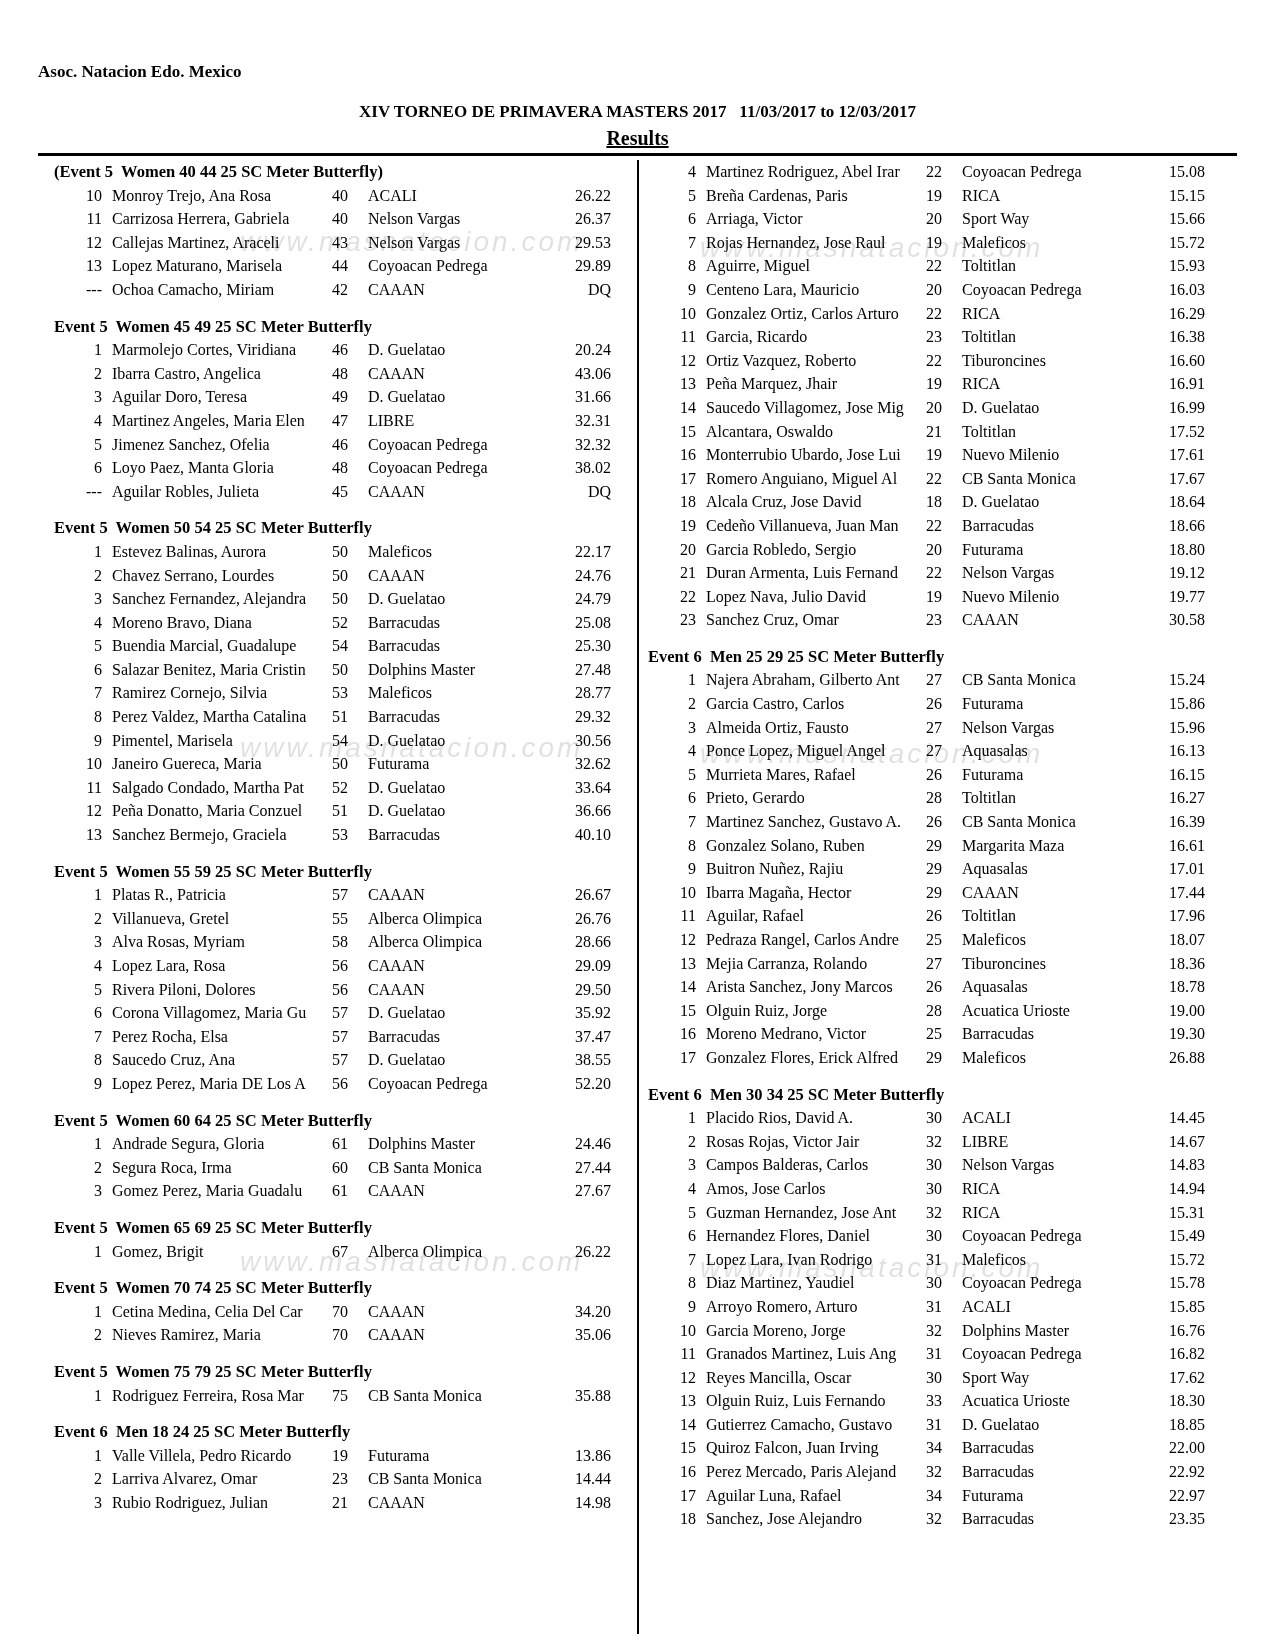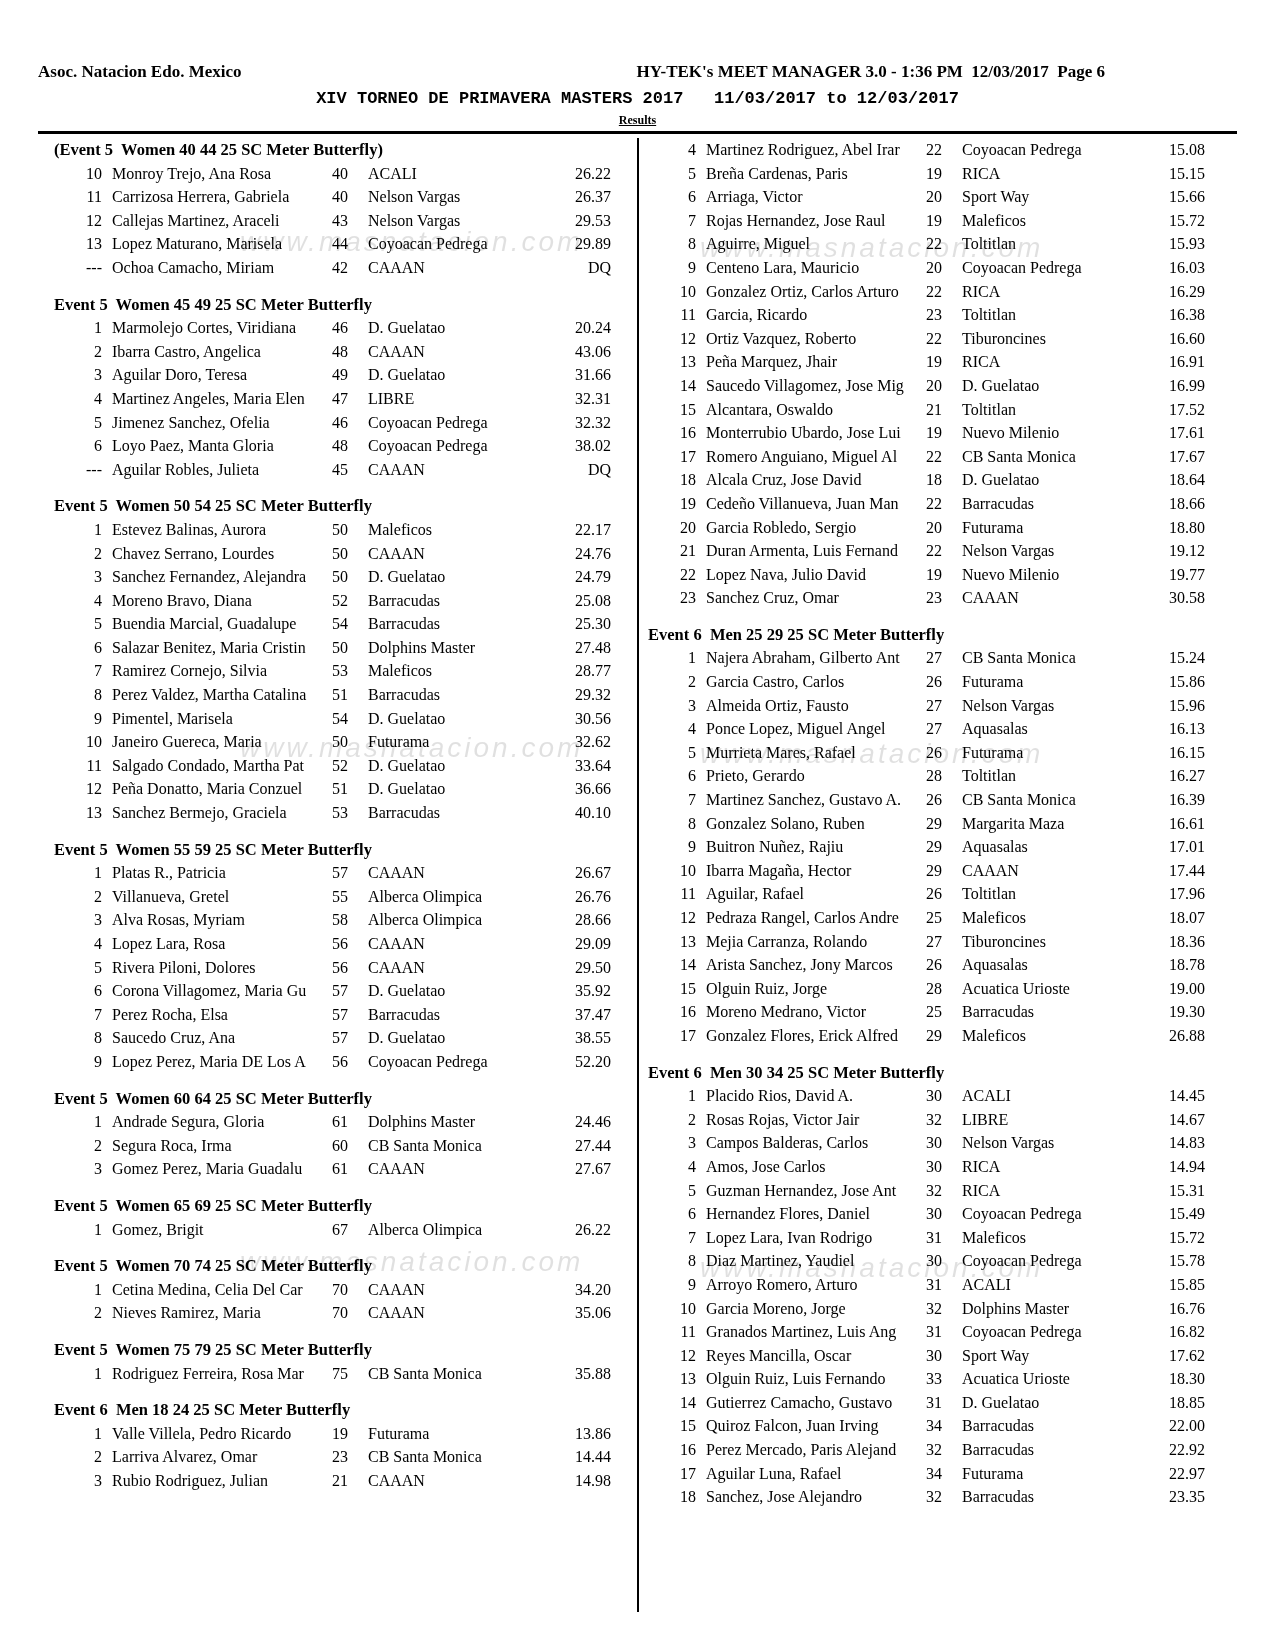--- a/index.html
+++ b/index.html
@@ -13,30 +13,29 @@
     margin:0 auto;
   }
   .page-header{
     display:flex;justify-content:space-between;align-items:baseline;
     margin:0 170px 0 38px;
     padding-top:62px;
     font-size:17px;font-weight:bold;
     white-space:pre;
   }
   .page-title{
-    margin-top:7px;
+    margin-top:20px;
     text-align:center;
     font-size:17px;font-weight:bold;
     white-space:pre;
-    font-family:Liberation Mono, monospace;
   }
   .results-line{
     margin-top:5px;
     text-align:center;
-    font-size:12px;font-weight:bold;
+    font-size:20px;font-weight:bold;
   }
   .results-line span{text-decoration:underline;}
   .thick-rule{
     margin:3px 38px 0 38px;
     border-top:3px solid #000;
     height:0;
   }
   .content{
     position:relative;
     margin:4px 38px 0 38px;
@@ -87,21 +86,20 @@
 
   <div class="watermark" style="left:240px;top:226px;">www.masnatacion.com</div>
   <div class="watermark" style="left:700px;top:232px;">www.masnatacion.com</div>
   <div class="watermark" style="left:240px;top:732px;">www.masnatacion.com</div>
   <div class="watermark" style="left:700px;top:738px;">www.masnatacion.com</div>
   <div class="watermark" style="left:240px;top:1246px;">www.masnatacion.com</div>
   <div class="watermark" style="left:700px;top:1252px;">www.masnatacion.com</div>
 
   <div class="page-header">
     <span>Asoc. Natacion Edo. Mexico</span>
-    <span>HY-TEK's MEET MANAGER 3.0 - 1:36 PM  12/03/2017  Page 6</span>
   </div>
 
   <div class="page-title">XIV TORNEO DE PRIMAVERA MASTERS 2017   11/03/2017 to 12/03/2017</div>
 
   <div class="results-line">
     <span>Results</span>
   </div>
 
   <div class="thick-rule"></div>
 

